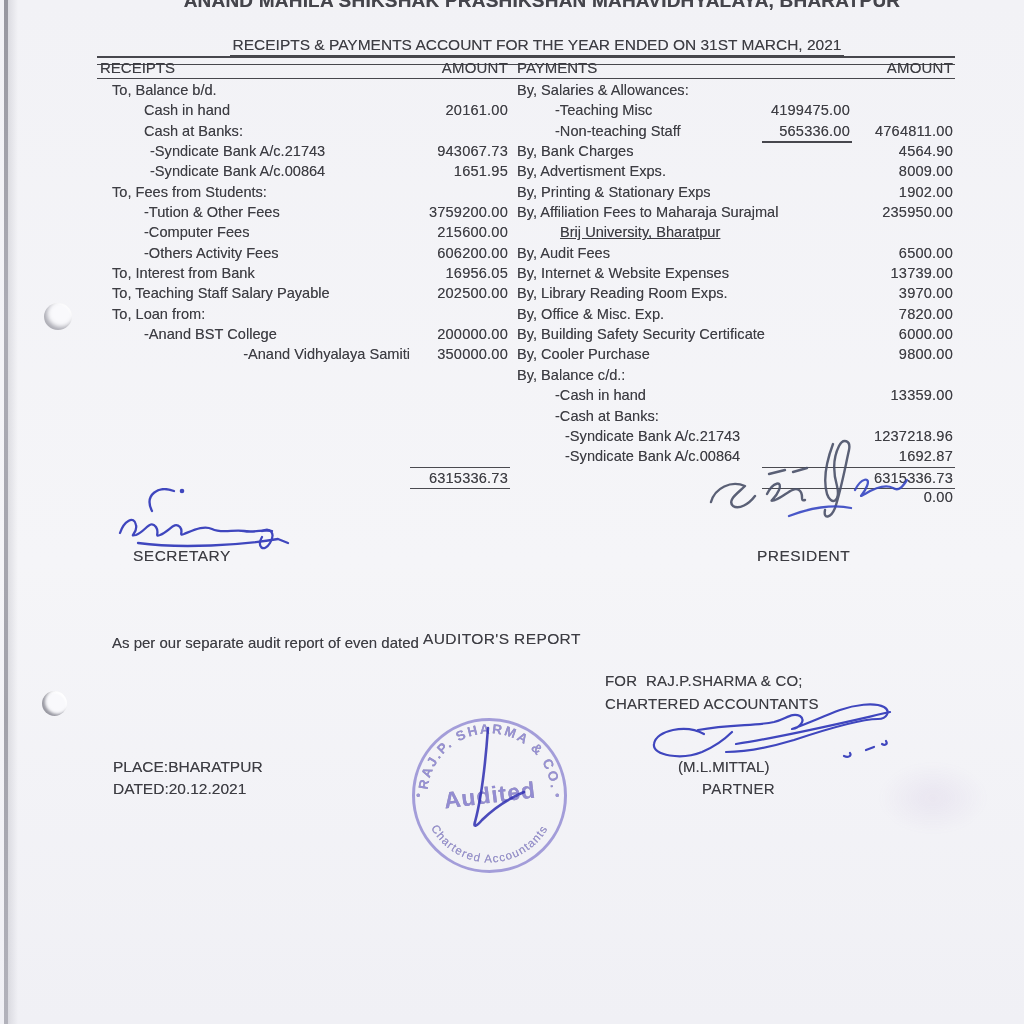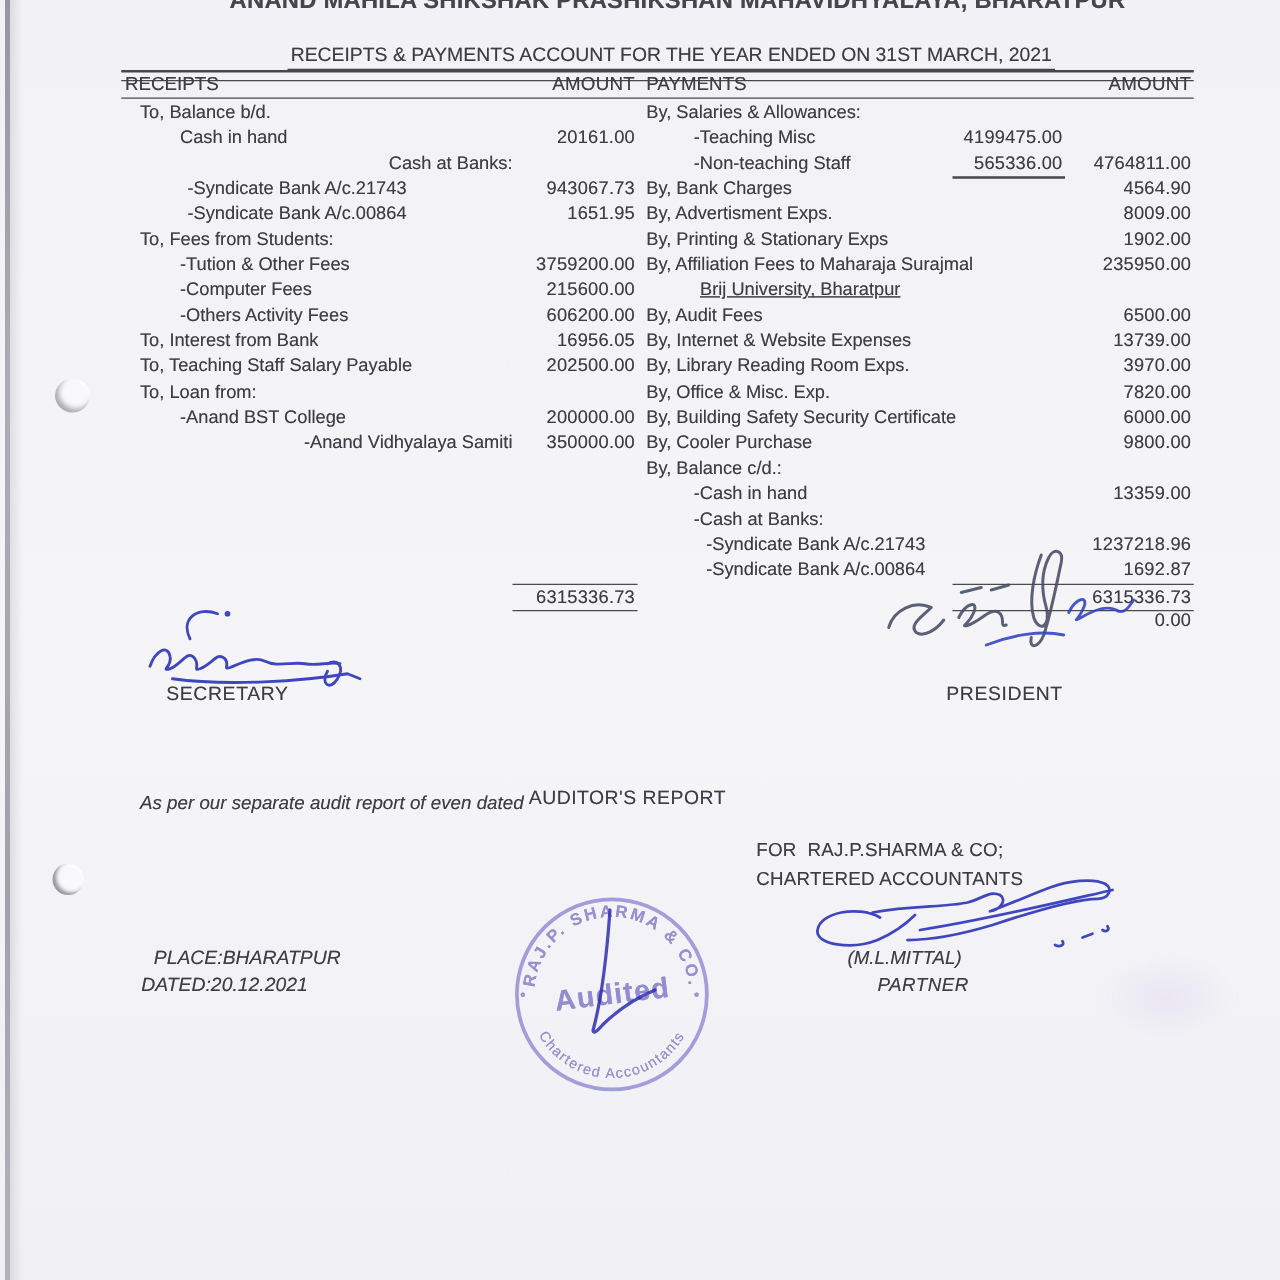--- a/index.html
+++ b/index.html
@@ -39,21 +39,21 @@
   .rows{position:absolute;left:100px;top:80px;width:855px;}
   .lrow{height:20.35px;line-height:20.45px;font-size:14.6px;}
   .cell{white-space:nowrap;overflow:visible;}
   .amt{text-align:right;padding-right:2px;letter-spacing:.2px;}
   .uline{border-bottom:2px solid #47474d;}
   .total{border-top:1.8px solid #4a4a50;border-bottom:1.8px solid #4a4a50;}
 
   .abs{position:absolute;white-space:nowrap;}
   .sig-label{font-size:15.5px;letter-spacing:.5px;}
   .auditor-head{font-size:15.5px;letter-spacing:.4px;}
-  .bodytext{font-size:15px;font-style:italic;}
+  .bodytext{font-size:15px;}
   .firm{font-size:15px;letter-spacing:.2px;white-space:pre;}
   svg{position:absolute;overflow:visible;}
   .sig path{fill:none;stroke-linecap:round;stroke-linejoin:round;}
 </style>
 </head>
 <body>
 
 <div class="sheet">
 
   <div class="edge-line"></div>
@@ -90,21 +90,21 @@
       </div>
       <div class="lrow lgrid">
         <div class="cell rlabel" style="padding-left: 44px;">Cash in hand</div>
         <div class="cell amt">20161.00</div>
         <div class="cell"></div>
         <div class="cell plabel" style="padding-left: 38px;">-Teaching Misc</div>
         <div class="cell amt">4199475.00</div>
         <div class="cell amt"></div>
       </div>
       <div class="lrow lgrid">
-        <div class="cell rlabel" style="padding-left: 44px; text-align: right;">Cash at Banks:</div>
+        <div class="cell rlabel" style="padding-left: 44px;">Cash at Banks:</div>
         <div class="cell amt"></div>
         <div class="cell"></div>
         <div class="cell plabel" style="padding-left: 38px;">-Non-teaching Staff</div>
         <div class="cell amt uline">565336.00</div>
         <div class="cell amt">4764811.00</div>
       </div>
       <div class="lrow lgrid">
         <div class="cell rlabel" style="padding-left: 50px;">-Syndicate Bank A/c.21743</div>
         <div class="cell amt">943067.73</div>
         <div class="cell"></div>
@@ -291,21 +291,21 @@
       <path d="M98,46 C150,38 208,24 252,14"></path>
       <path d="M206,58 C210,60 214,58 212,55"></path>
       <path d="M228,52 L236,49"></path>
       <path d="M244,46 C247,48 250,46 248,43"></path>
     </g>
   </svg>
 
   <div class="abs bodytext" style="left:678px;top:758px;">(M.L.MITTAL)</div>
   <div class="abs bodytext" style="left:702px;top:780px;letter-spacing:.4px;">PARTNER</div>
 
-  <div class="abs bodytext" style="left:123px;top:758px;font-size:15.5px;">PLACE:BHARATPUR</div>
+  <div class="abs bodytext" style="left:113px;top:758px;font-size:15.5px;">PLACE:BHARATPUR</div>
   <div class="abs bodytext" style="left:113px;top:780px;font-size:15.5px;">DATED:20.12.2021</div>
 
   <svg style="left:402px;top:708px;" width="175" height="175" viewBox="0 0 175 175">
     <defs>
       <path id="arcTop" d="M 25.5,87.5 A 62,62 0 0 1 149.5,87.5"></path>
       <path id="arcBot" d="M 20.5,87.5 A 67,67 0 0 0 154.5,87.5"></path>
     </defs>
     <circle cx="87.5" cy="87.5" r="76" fill="none" stroke="#8880cf" stroke-width="3" opacity="0.75"></circle>
     <text font-family="Liberation Sans, sans-serif" font-size="13.5" font-weight="bold" letter-spacing="2" fill="#8880cf" opacity="0.85">
       <textPath href="#arcTop" startOffset="50%" text-anchor="middle">RAJ.P. SHARMA &amp; CO.</textPath>

